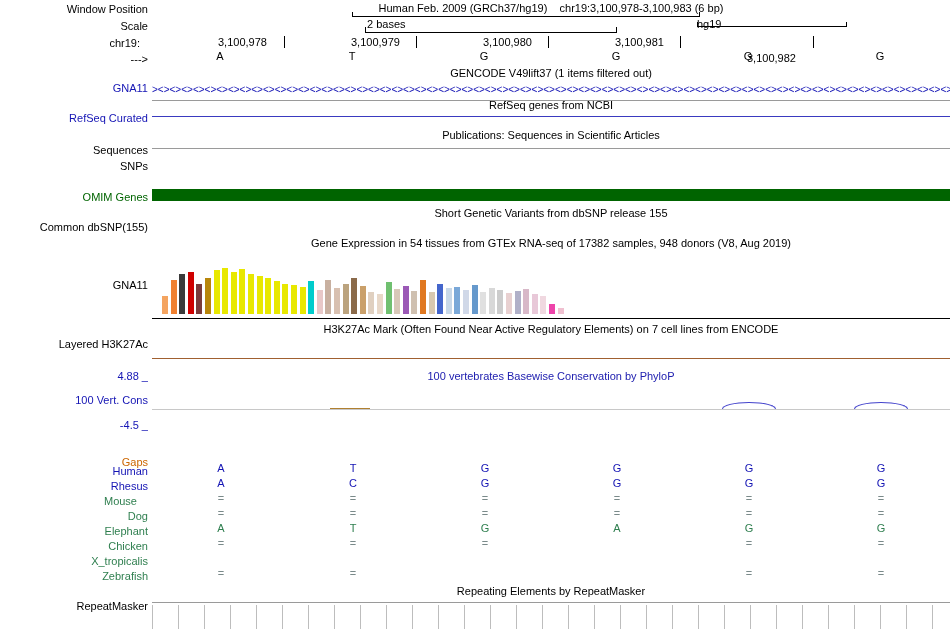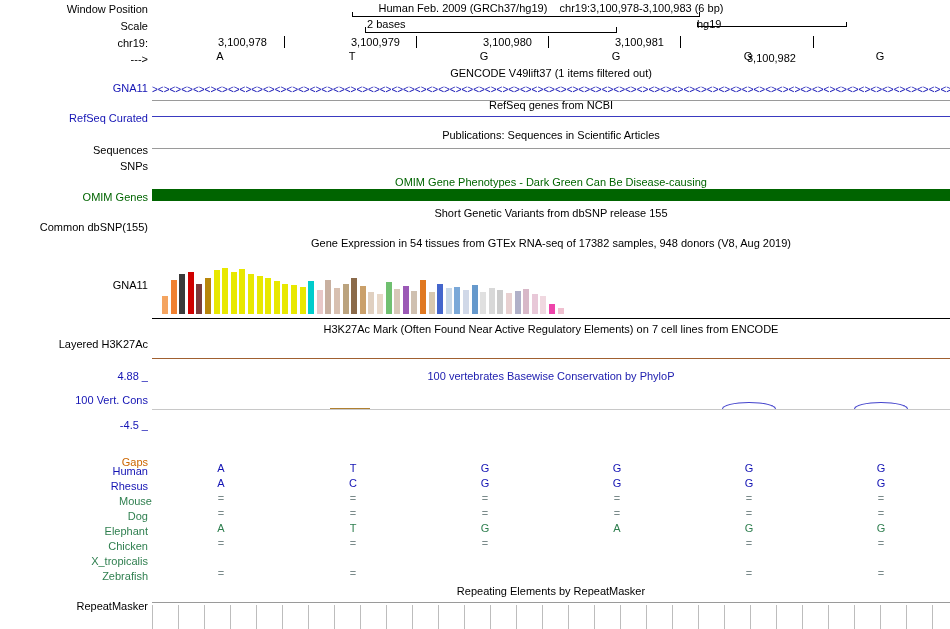--- a/index.html
+++ b/index.html
@@ -72,38 +72,38 @@
   .sidebar-blue { color:#1414b4; }
 </style>
 </head>
 <body>
 
 <div class="browser">
 
   <div class="labelcol">
     <div class="lbl" style="top:3px;  right:4px;">Window Position</div>
     <div class="lbl" style="top:20px; right:4px;">Scale</div>
-    <div class="lbl" style="top:37px; right:4px;margin-left:32px;">chr19:</div>
+    <div class="lbl" style="top:37px; right:12px;margin-left:32px;">chr19:</div>
     <div class="lbl" style="top:53px; right:4px;">---&gt;</div>
 
     <div class="lbl sidebar-blue" style="top:82px; right:4px;">GNA11</div>
     <div class="lbl sidebar-blue" style="top:112px; right:4px;">RefSeq Curated</div>
     <div class="lbl" style="top:144px; right:4px;">Sequences</div>
     <div class="lbl" style="top:160px; right:4px;">SNPs</div>
     <div class="lbl green" style="top:191px; right:4px;">OMIM Genes</div>
     <div class="lbl" style="top:221px; right:4px;">Common dbSNP(155)</div>
     <div class="lbl" style="top:279px; right:4px;">GNA11</div>
     <div class="lbl" style="top:338px; right:4px;">Layered H3K27Ac</div>
     <div class="lbl sidebar-blue" style="top:394px; right:4px;">100 Vert. Cons</div>
     <div class="lbl orange" style="top:456px; right:4px;">Gaps</div>
     <div class="lbl" style="top:600px; right:4px;">RepeatMasker</div>
 
     <div class="lbl" style="top:465px; right:4px; color:#1414b4;">Human</div>
     <div class="lbl" style="top:480px; right:4px; color:#1414b4;">Rhesus</div>
-    <div class="lbl" style="top:495px; right:0; color:#2f7f4f;">Mouse</div>
+    <div class="lbl" style="top:495px; right:15px; color:#2f7f4f;">Mouse</div>
     <div class="lbl" style="top:510px; right:4px; color:#2f7f4f;">Dog</div>
     <div class="lbl" style="top:525px; right:4px; color:#2f7f4f;">Elephant</div>
     <div class="lbl" style="top:540px; right:4px; color:#2f7f4f;">Chicken</div>
     <div class="lbl" style="top:555px; right:4px; color:#2f7f4f;">X_tropicalis</div>
     <div class="lbl" style="top:570px; right:4px; color:#2f7f4f;margin-left:44px;">Zebrafish</div>
 
     <div class="lbl sidebar-blue" style="top:370px; right:4px;">4.88 _</div>
     <div class="lbl sidebar-blue" style="top:419px; right:4px;">-4.5 _</div>
   </div>
 
@@ -151,21 +151,20 @@
     <div class="center-text" style="top:67px;">GENCODE V49lift37 (1 items filtered out)</div>
     <div class="gna11-track" style="top:84px;">&gt;&lt;&gt;&lt;&gt;&lt;&gt;&lt;&gt;&lt;&gt;&lt;&gt;&lt;&gt;&lt;&gt;&lt;&gt;&lt;&gt;&lt;&gt;&lt;&gt;&lt;&gt;&lt;&gt;&lt;&gt;&lt;&gt;&lt;&gt;&lt;&gt;&lt;&gt;&lt;&gt;&lt;&gt;&lt;&gt;&lt;&gt;&lt;&gt;&lt;&gt;&lt;&gt;&lt;&gt;&lt;&gt;&lt;&gt;&lt;&gt;&lt;&gt;&lt;&gt;&lt;&gt;&lt;&gt;&lt;&gt;&lt;&gt;&lt;&gt;&lt;&gt;&lt;&gt;&lt;&gt;&lt;&gt;&lt;&gt;&lt;&gt;&lt;&gt;&lt;&gt;&lt;&gt;&lt;&gt;&lt;&gt;&lt;&gt;&lt;&gt;&lt;&gt;&lt;&gt;&lt;&gt;&lt;&gt;&lt;&gt;&lt;&gt;&lt;&gt;&lt;&gt;&lt;&gt;&lt;&gt;&lt;&gt;&lt;&gt;&lt;&gt;&lt;&gt;&lt;&gt;&lt;&gt;&lt;&gt;&lt;&gt;&lt;&gt;&lt;&gt;&lt;&gt;&lt;&gt;&lt;&gt;&lt;&gt;&lt;&gt;&lt;&gt;&lt;&gt;&lt;&gt;&lt;&gt;&lt;&gt;&lt;&gt;&lt;&gt;&lt;&gt;&lt;&gt;&lt;&gt;&lt;&gt;&lt;&gt;&lt;&gt;&lt;&gt;&lt;&gt;&lt;&gt;&lt;&gt;&lt;&gt;&lt;&gt;&lt;&gt;&lt;&gt;&lt;&gt;&lt;&gt;&lt;&gt;&lt;&gt;&lt;&gt;&lt;&gt;&lt;&gt;&lt;&gt;&lt;&gt;&lt;&gt;&lt;&gt;&lt;&gt;&lt;&gt;&lt;&gt;&lt;&gt;&lt;&gt;&lt;&gt;&lt;&gt;&lt;&gt;&lt;&gt;&lt;&gt;&lt;&gt;&lt;&gt;&lt;&gt;&lt;&gt;&lt;&gt;&lt;&gt;&lt;&gt;&lt;&gt;&lt;&gt;&lt;&gt;&lt;&gt;&lt;&gt;&lt;&gt;&lt;&gt;&lt;&gt;&lt;&gt;&lt;&gt;&lt;&gt;&lt;&gt;&lt;&gt;&lt;&gt;&lt;&gt;&lt;&gt;&lt;&gt;&lt;&gt;&lt;&gt;&lt;&gt;&lt;&gt;&lt;&gt;&lt;&gt;&lt;&gt;&lt;&gt;&lt;&gt;&lt;&gt;&lt;&gt;&lt;&gt;&lt;&gt;&lt;&gt;&lt;&gt;&lt;&gt;&lt;&gt;&lt;&gt;&lt;&gt;&lt;&gt;&lt;&gt;&lt;&gt;&lt;&gt;&lt;&gt;&lt;&gt;&lt;&gt;&lt;&gt;&lt;&gt;&lt;&gt;&lt;&gt;&lt;&gt;&lt;&gt;&lt;&gt;&lt;&gt;&lt;&gt;&lt;&gt;&lt;&gt;&lt;&gt;&lt;&gt;&lt;&gt;&lt;&gt;&lt;&gt;&lt;&gt;&lt;&gt;&lt;&gt;&lt;</div>
     <div class="hr-thin" style="top:100px;"></div>
 
     <div class="center-text" style="top:99px;">RefSeq genes from NCBI</div>
     <div class="hr-blue" style="top:116px;"></div>
 
     <div class="center-text" style="top:129px;">Publications: Sequences in Scientific Articles</div>
     <div class="hr-thin" style="top:148px;"></div>
 
-    <div class="center-text green" style="top:176px;">OMIM Gene Phenotypes - Dark Green Can Be Disease-causing</div>
     <div class="omim-bar" style="top:189px;"></div>
 
     <div class="center-text" style="top:207px;">Short Genetic Variants from dbSNP release 155</div>
 
     <div class="center-text" style="top:237px;">Gene Expression in 54 tissues from GTEx RNA-seq of 17382 samples, 948 donors (V8, Aug 2019)</div>
     <div id="gtex-container" style="position:absolute; left:10px; top:256px; width:420px; height:58px;">
         <div class="gtex" style="left: 0px; height: 18px; background: rgb(244, 164, 96);"></div>
         <div class="gtex" style="left: 8.6px; height: 34px; background: rgb(240, 128, 48);"></div>
         <div class="gtex" style="left: 17.2px; height: 40px; background: rgb(59, 59, 59);"></div>
         <div class="gtex" style="left: 25.8px; height: 42px; background: rgb(207, 0, 0);"></div>

